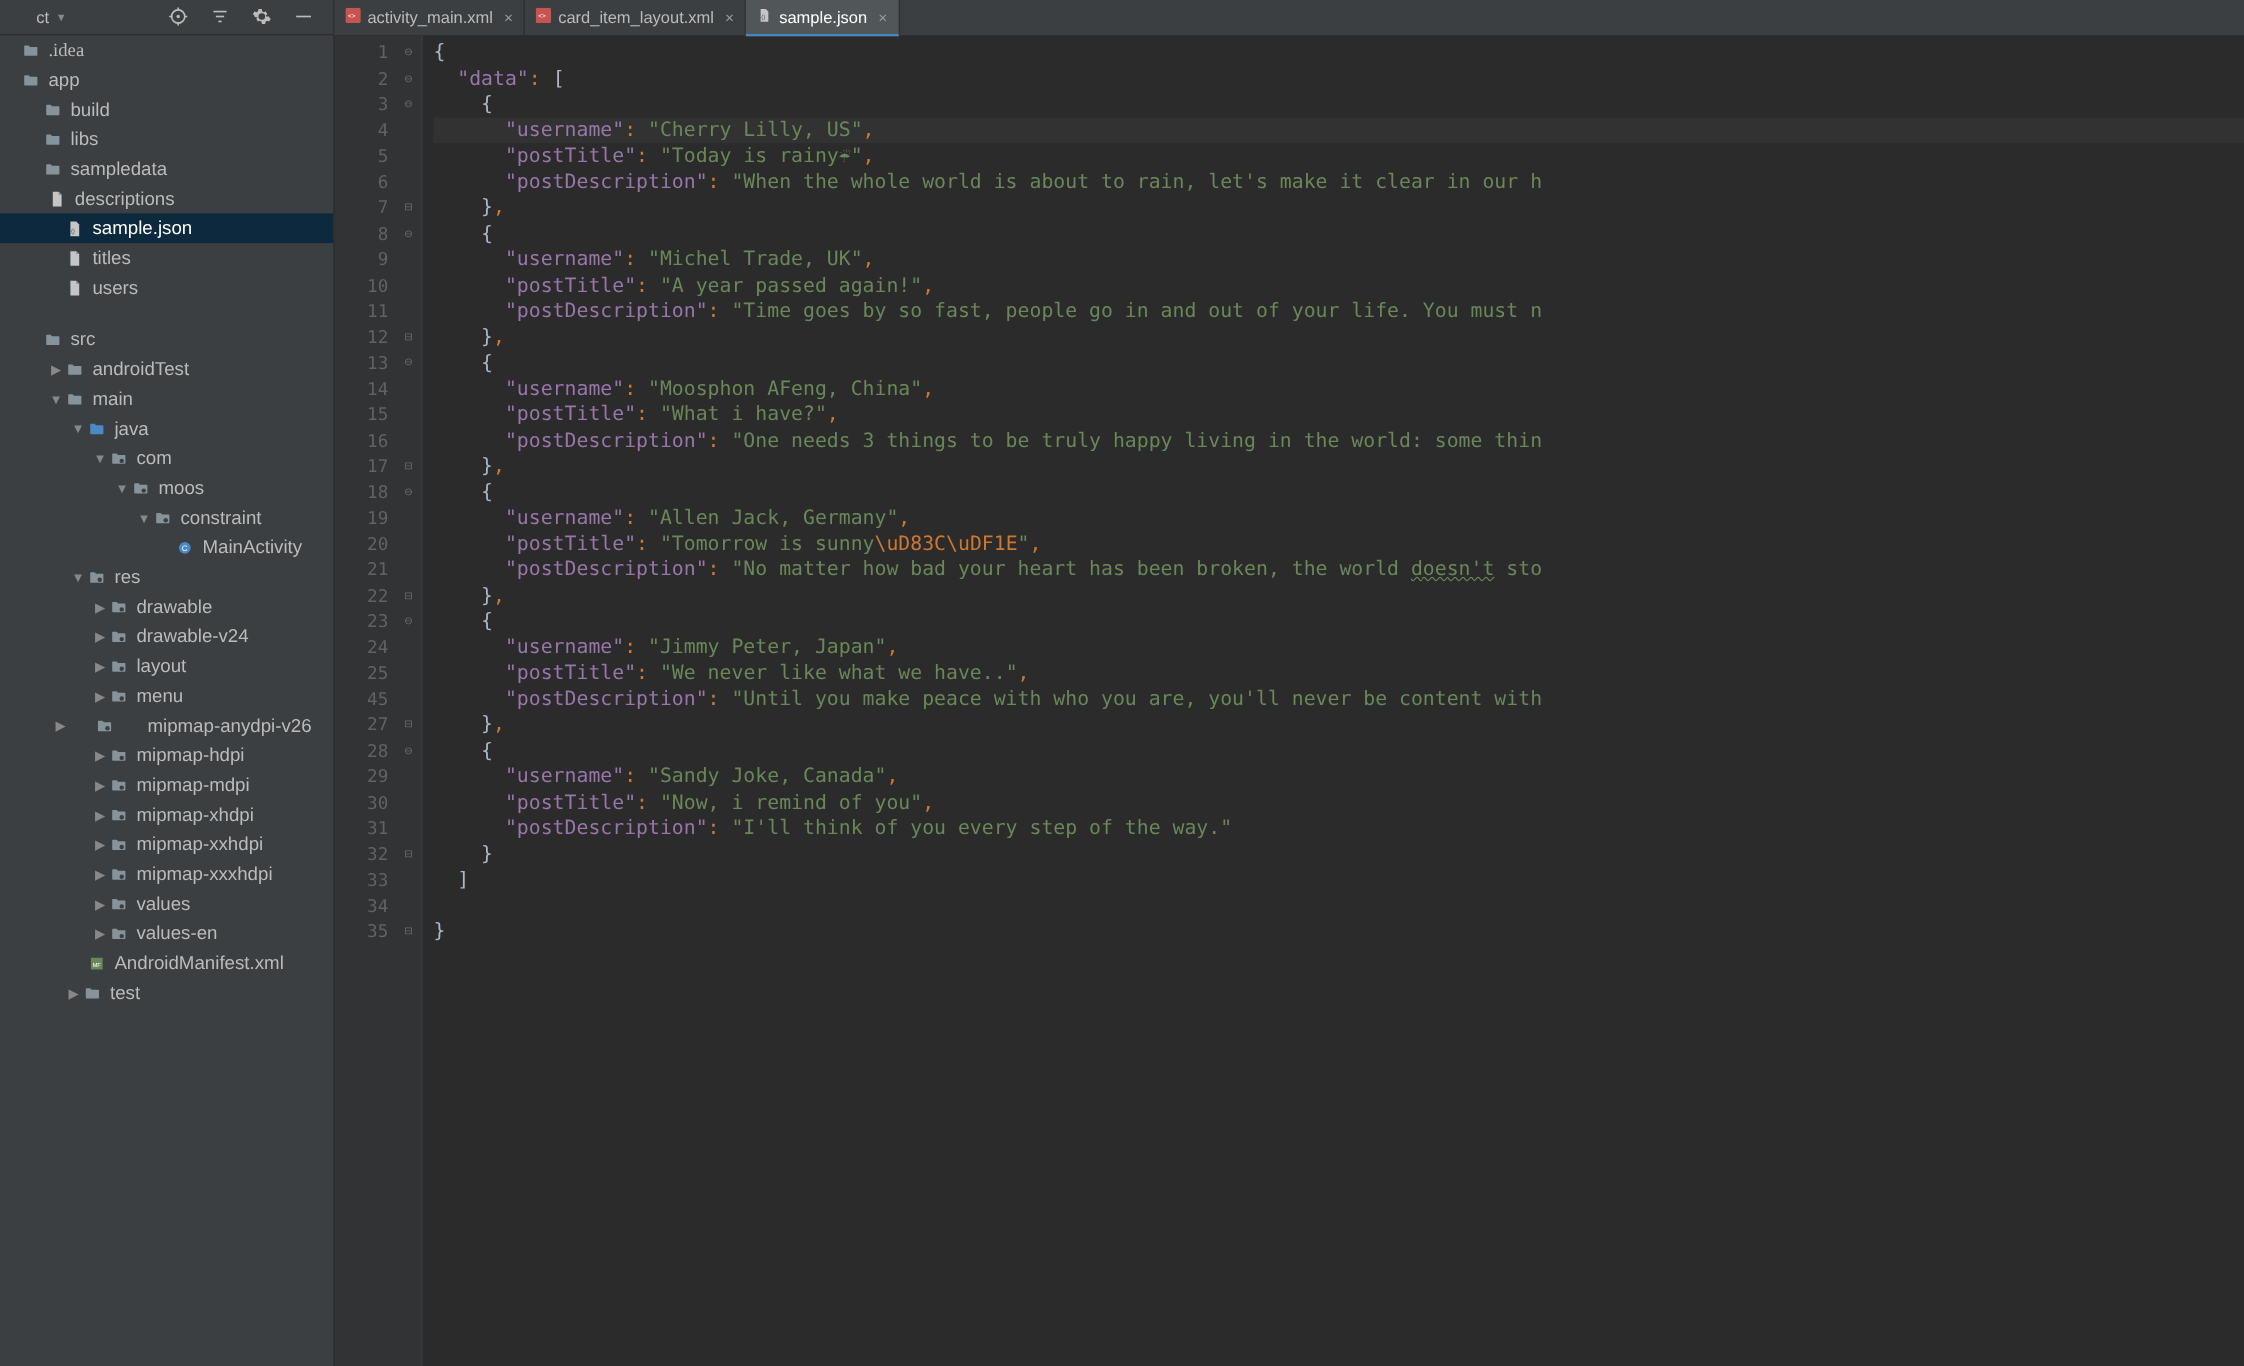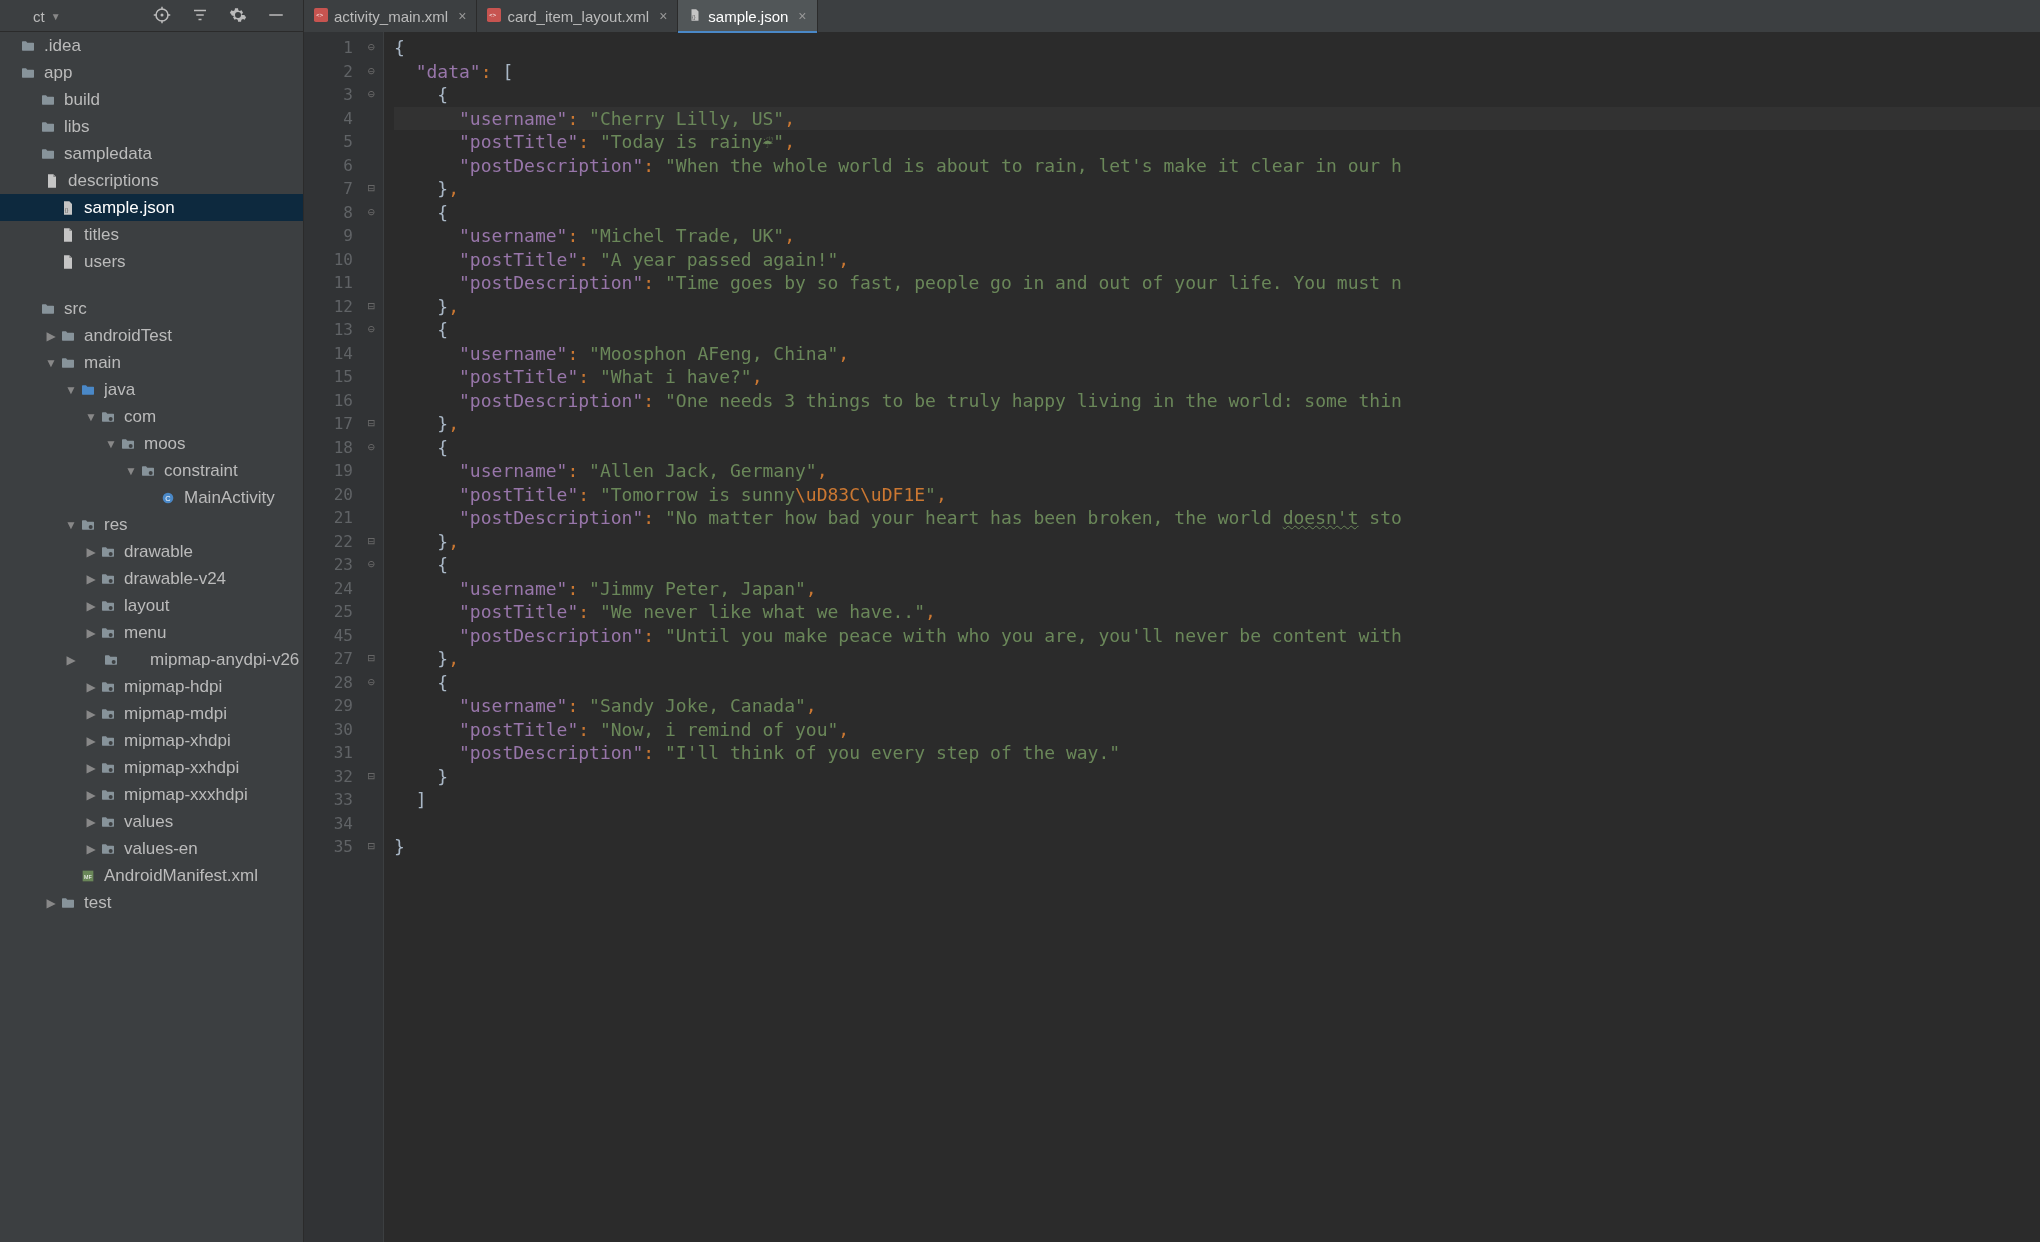--- a/index.html
+++ b/index.html
@@ -200,21 +200,21 @@
               </svg></span>
           <span><svg viewBox="0 0 24 24">
                 <path d="M12 8a4 4 0 100 8 4 4 0 000-8zm9 4a7 7 0 01-.1 1.2l2 1.6-2 3.4-2.4-1a7 7 0 01-2 1.2l-.4 2.6h-4l-.4-2.6a7 7 0 01-2-1.2l-2.4 1-2-3.4 2-1.6A7 7 0 013 12a7 7 0 01.1-1.2l-2-1.6 2-3.4 2.4 1a7 7 0 012-1.2L8 3h4l.4 2.6a7 7 0 012 1.2l2.4-1 2 3.4-2 1.6c.1.4.2.8.2 1.2z"></path>
               </svg></span>
           <span><svg viewBox="0 0 24 24">
                 <rect x="3" y="11" width="18" height="2"></rect>
               </svg></span>
         </div>
       </div>
       <div id="tree-container">
-          <div class="tree-row" style="padding-left: 4px;">
+          <div class="tree-row" style="padding-left: 4px; font-family: Liberation Serif, serif;">
             <span class="arrow none"></span>
             <span class="ticon">
               <svg viewBox="0 0 24 24">
                 <path class="folder-icon" d="M3 6a1 1 0 011-1h5l2 2h9a1 1 0 011 1v10a1 1 0 01-1 1H4a1 1 0 01-1-1V6z"></path>
               </svg>
             </span>
             <span class="label">.idea</span>
           </div>
           <div class="tree-row" style="padding-left: 4px;">
             <span class="arrow none"></span>
@@ -411,21 +411,21 @@
           <div class="tree-row" style="padding-left: 84px;">
             <span class="arrow closed"></span>
             <span class="ticon">
               <svg viewBox="0 0 24 24">
                 <path fill="#87939a" d="M3 6a1 1 0 011-1h5l2 2h9a1 1 0 011 1v10a1 1 0 01-1 1H4a1 1 0 01-1-1V6z"></path>
                 <circle cx="16" cy="15" r="3" fill="#3c3f41"></circle>
               </svg>
             </span>
             <span class="label">menu</span>
           </div>
-          <div class="tree-row" style="padding-left: 64px; gap: 23px;">
+          <div class="tree-row" style="padding-left: 48px; gap: 23px;">
             <span class="arrow closed"></span>
             <span class="ticon">
               <svg viewBox="0 0 24 24">
                 <path fill="#87939a" d="M3 6a1 1 0 011-1h5l2 2h9a1 1 0 011 1v10a1 1 0 01-1 1H4a1 1 0 01-1-1V6z"></path>
                 <circle cx="16" cy="15" r="3" fill="#3c3f41"></circle>
               </svg>
             </span>
             <span class="label">mipmap-anydpi-v26</span>
           </div>
           <div class="tree-row" style="padding-left: 84px;">
@@ -501,21 +501,21 @@
           <div class="tree-row" style="padding-left: 64px;">
             <span class="arrow none"></span>
             <span class="ticon">
               <svg viewBox="0 0 24 24">
                 <rect x="4" y="4" width="16" height="16" fill="#6a8759"></rect>
                 <text x="6" y="16" font-size="8" fill="#fff" font-family="sans-serif">MF</text>
               </svg>
             </span>
             <span class="label">AndroidManifest.xml</span>
           </div>
-          <div class="tree-row" style="padding-left: 44px;">
+          <div class="tree-row" style="padding-left: 60px;">
             <span class="arrow closed"></span>
             <span class="ticon">
               <svg viewBox="0 0 24 24">
                 <path class="folder-icon" d="M3 6a1 1 0 011-1h5l2 2h9a1 1 0 011 1v10a1 1 0 01-1 1H4a1 1 0 01-1-1V6z"></path>
               </svg>
             </span>
             <span class="label">test</span>
           </div>
         </div>
     </aside>

